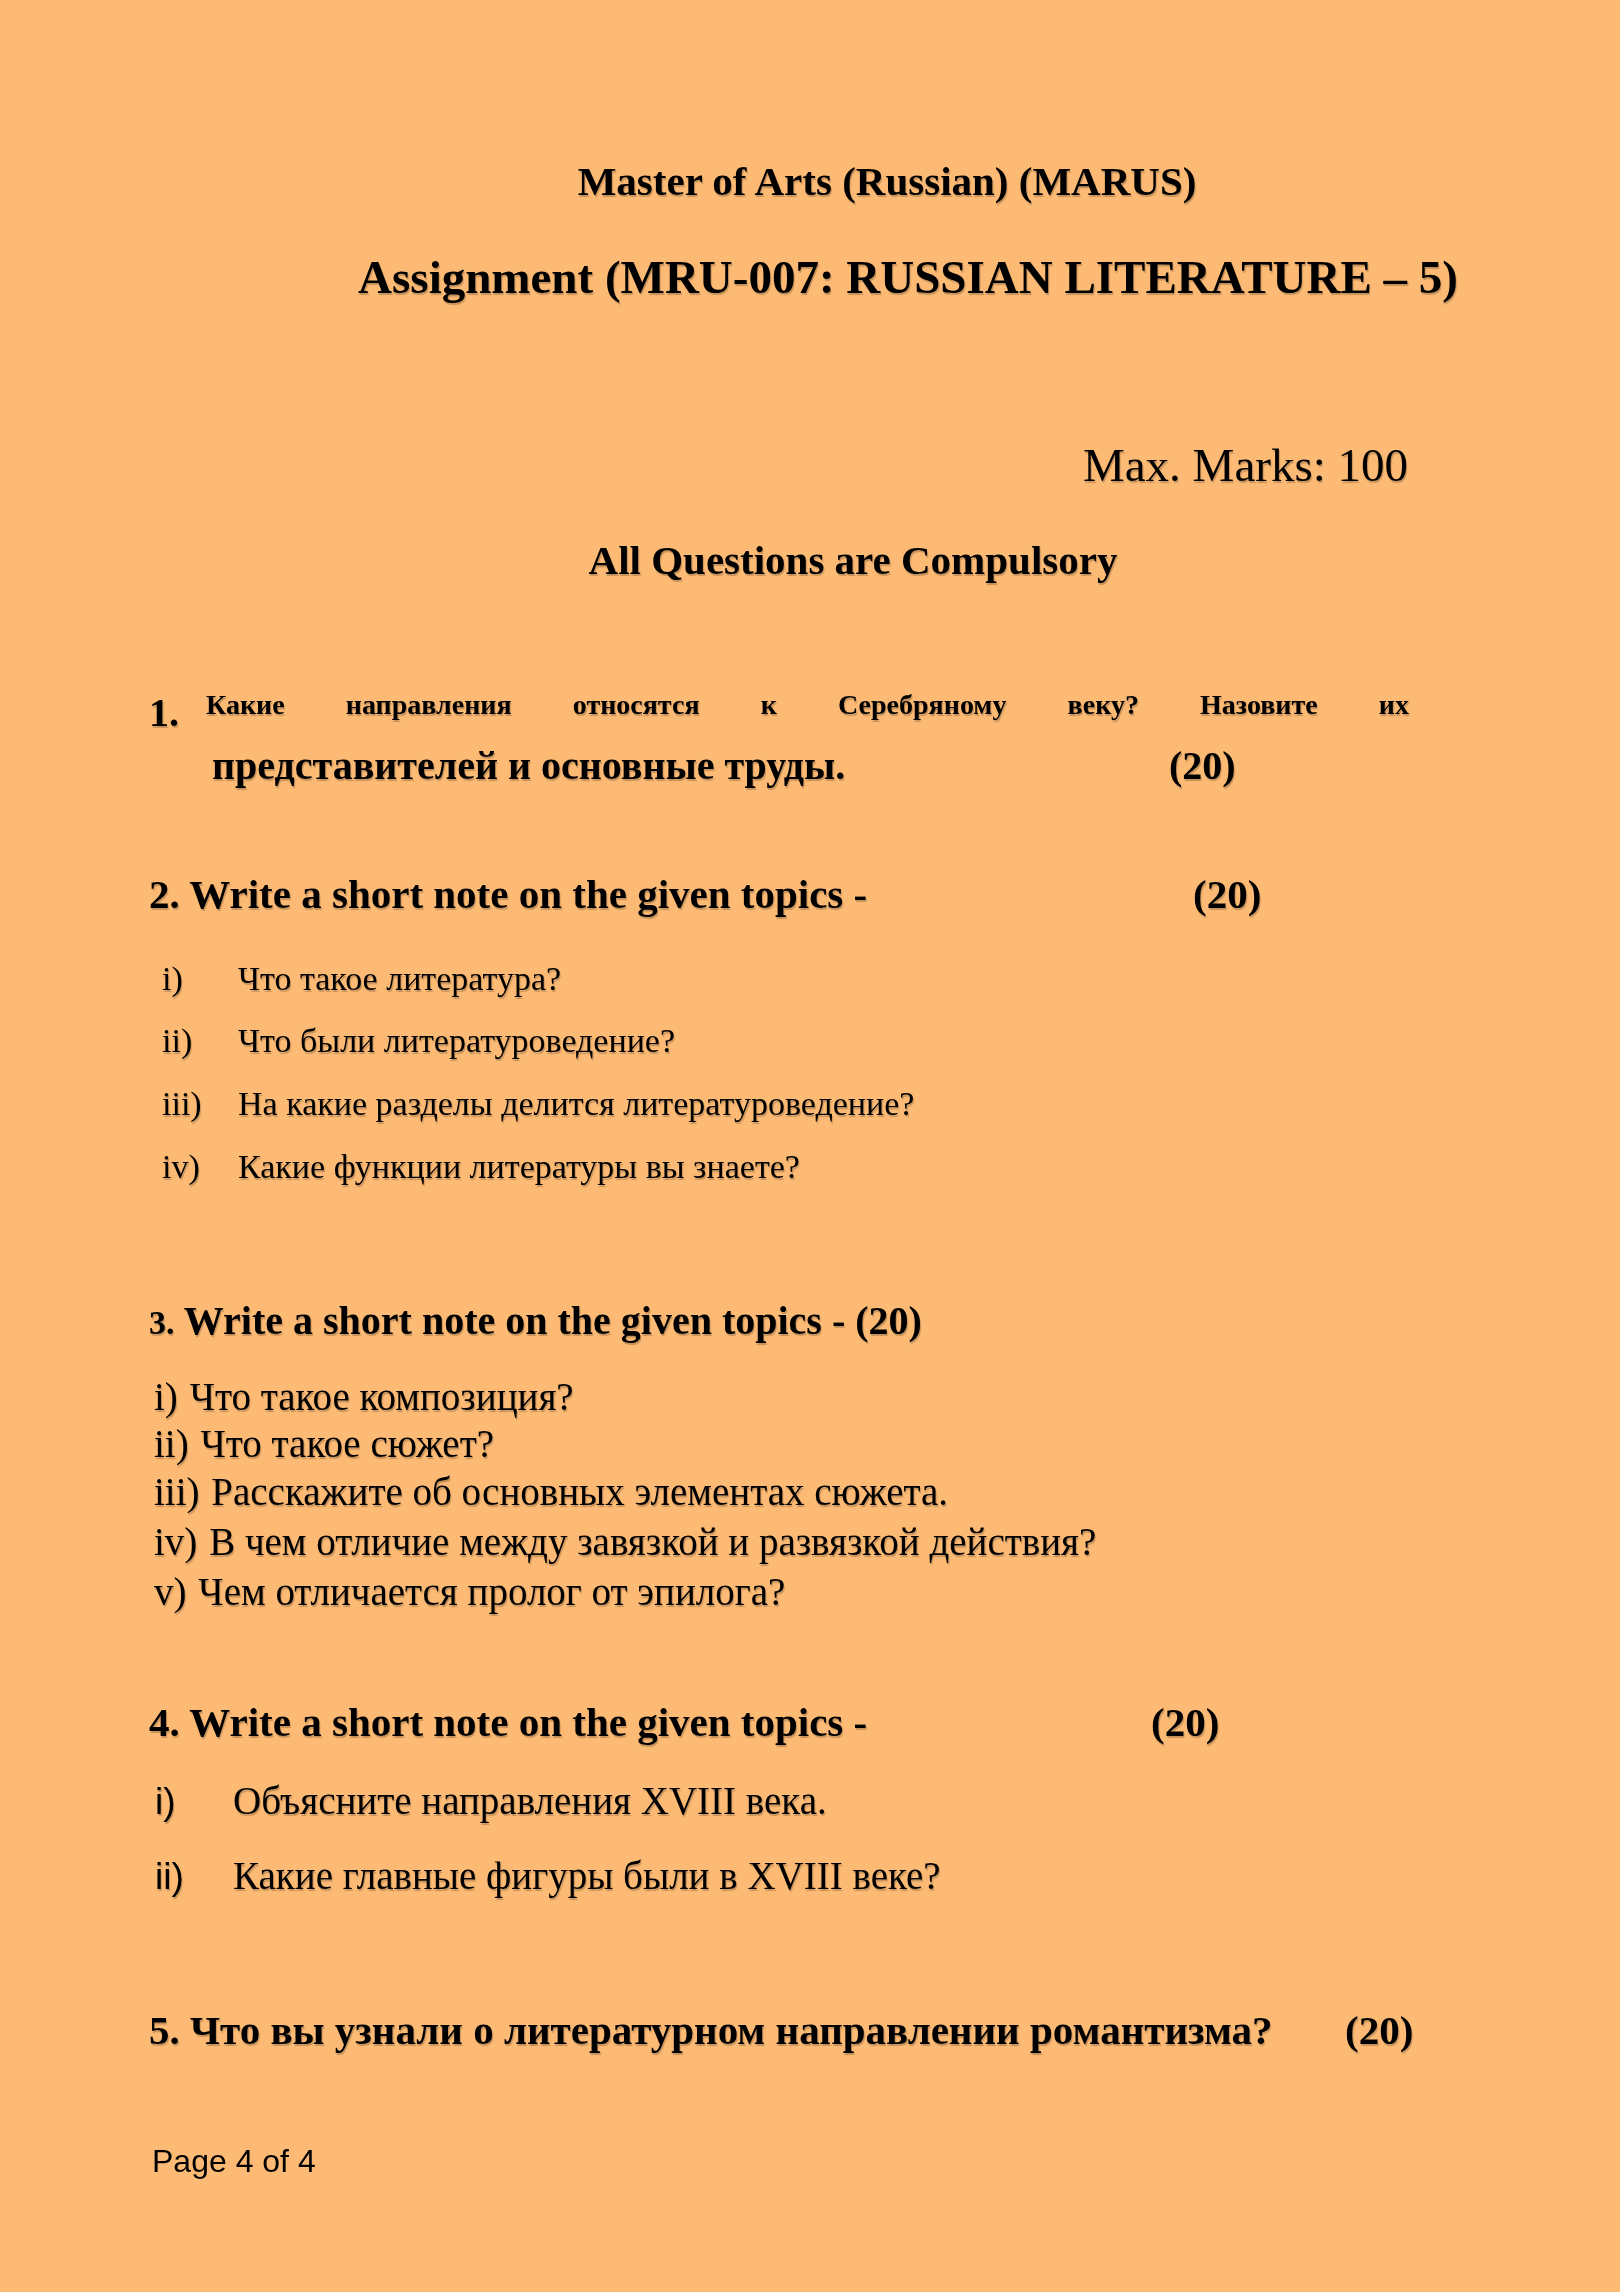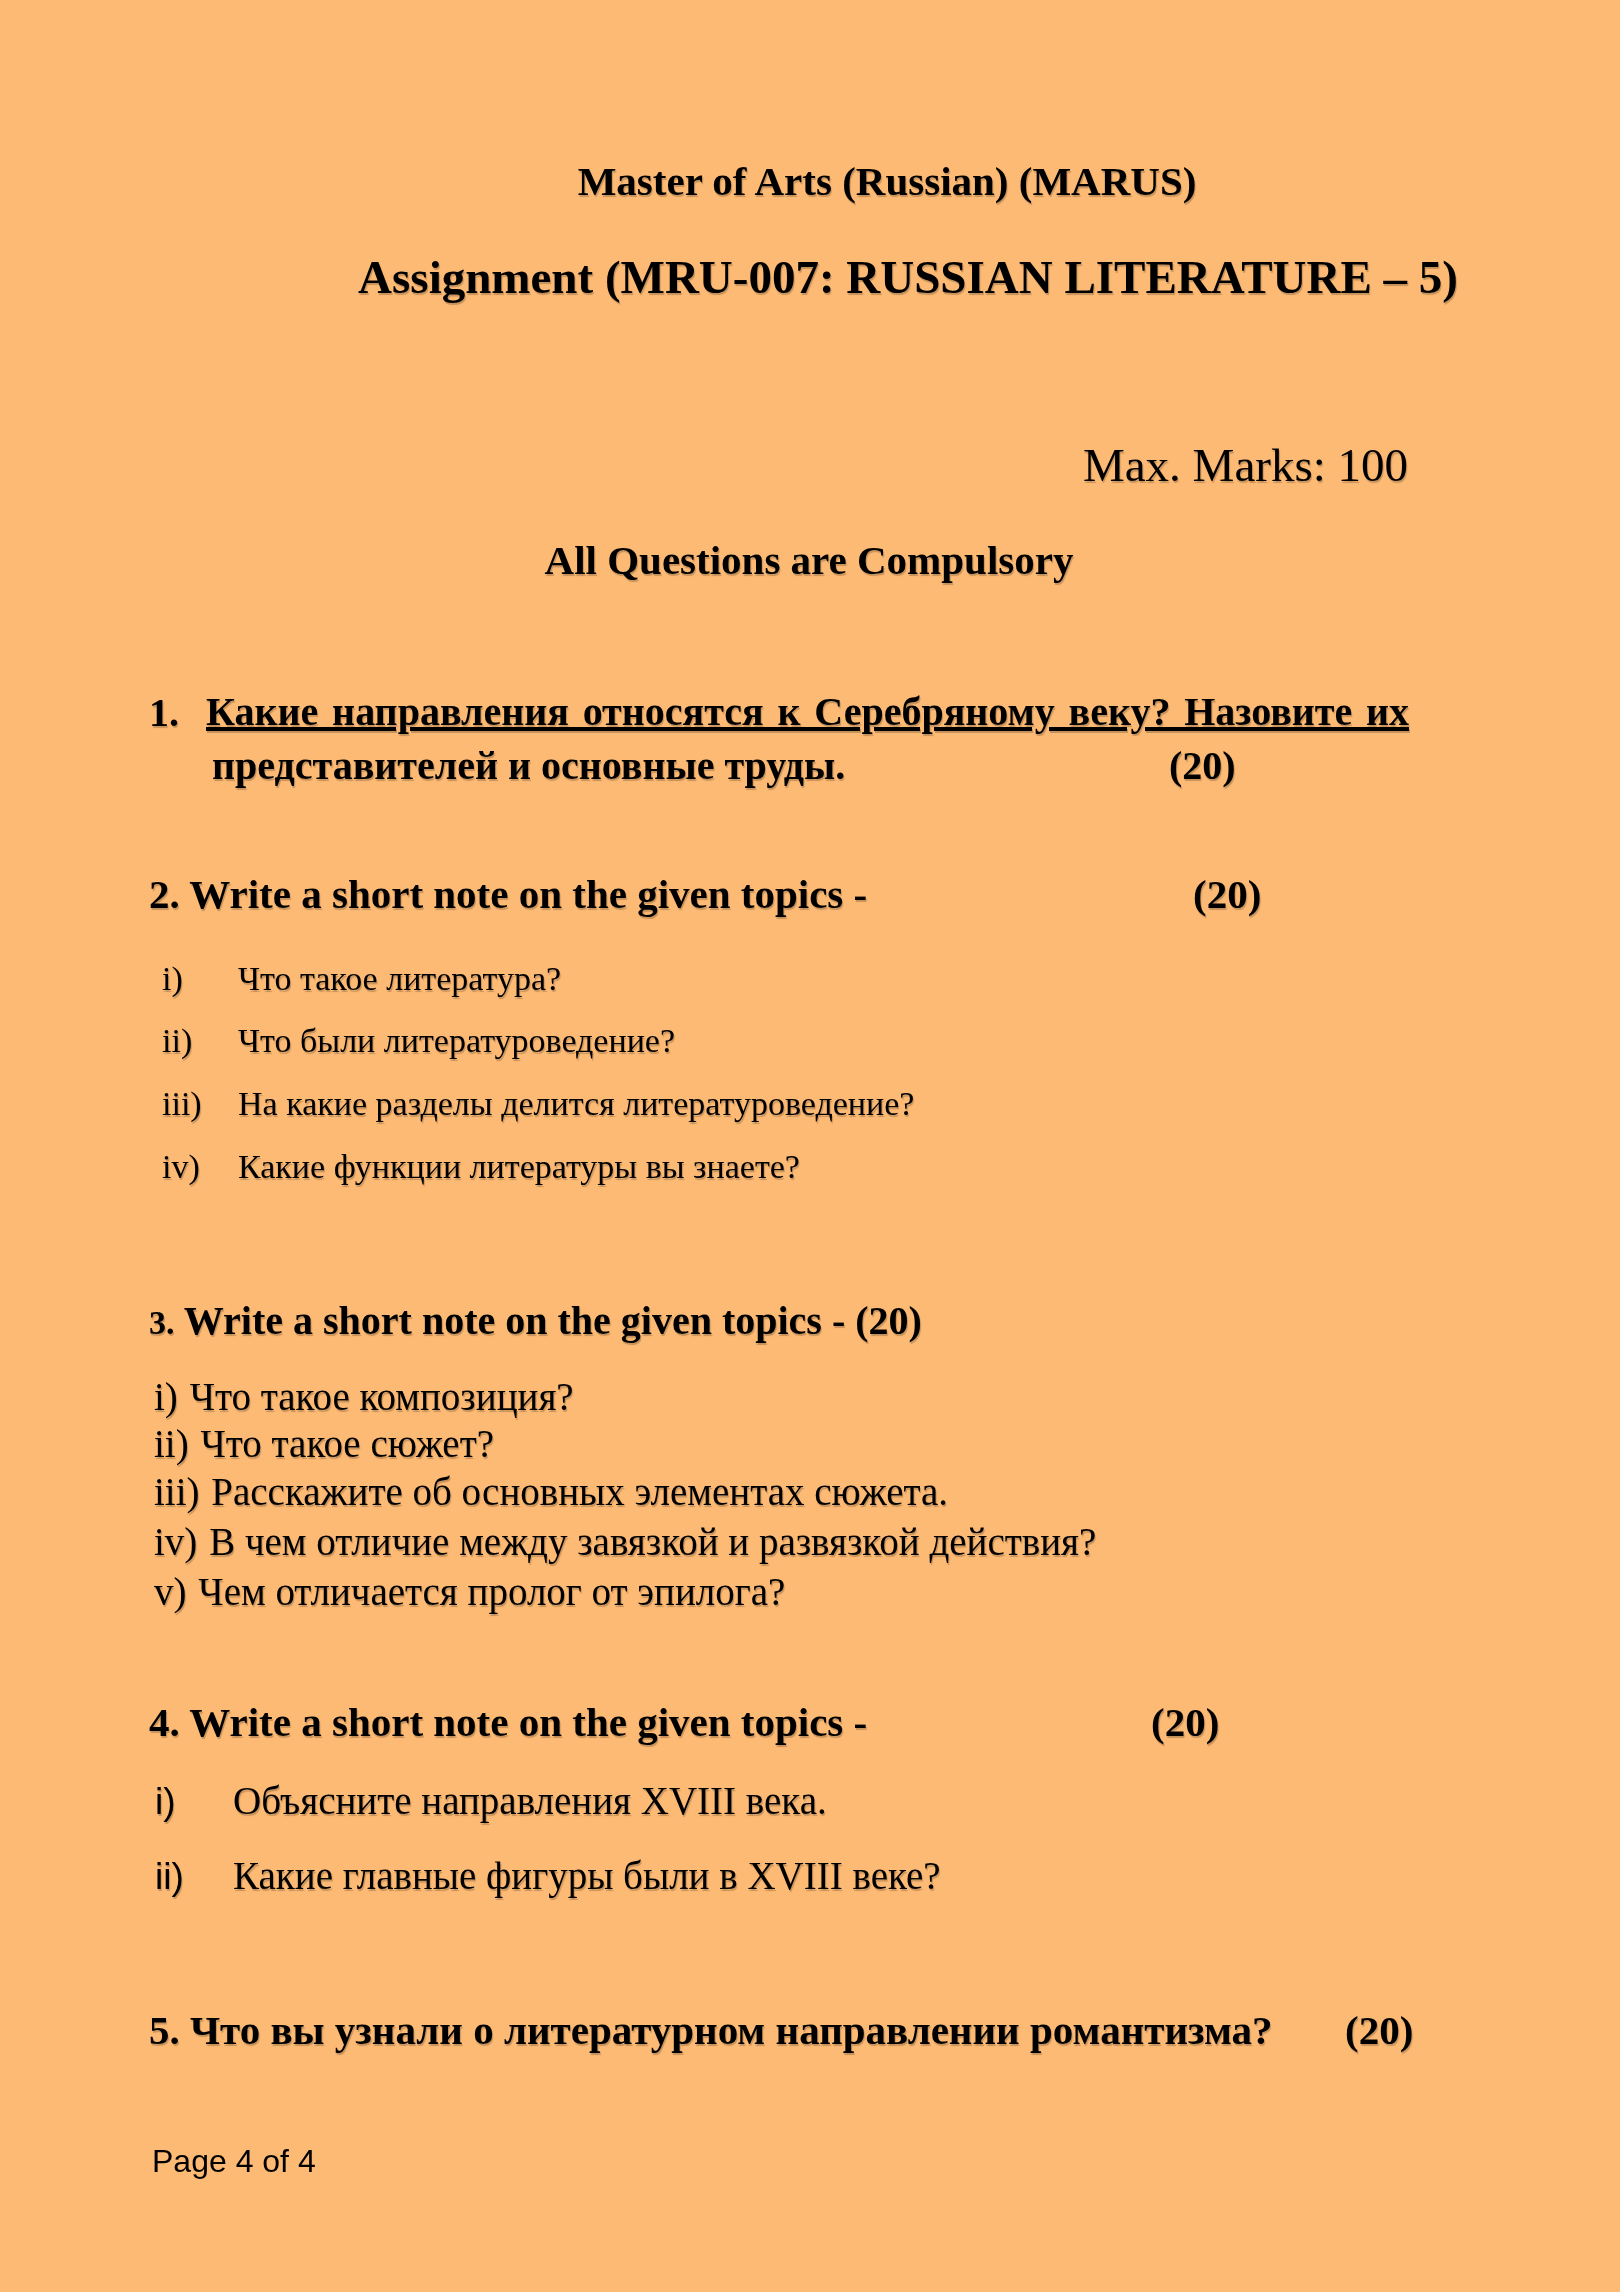--- a/index.html
+++ b/index.html
@@ -19,28 +19,28 @@
   .abs { position: absolute; }
   .centered { transform: translateX(-50%); white-space: nowrap; }
   .bold { font-weight: bold; }
   .sans  { font-family: "Liberation Sans", "DejaVu Sans", sans-serif; }
   .sh { text-shadow: 1px 2px 1px rgba(0,0,0,0.22); }
 
   
   #program-title   { top: 157px; left: 887px; font-size: 41px; }
   #assignment-title{ top: 250px; left: 908px; font-size: 47px; }
   #max-marks       { top: 438px; right: 212px; font-size: 47px; white-space: nowrap; }
-  #compulsory-note { top: 536px; left: 809px; font-size: 41px; }
+  #compulsory-note { top: 536px; left: 853px; font-size: 41px; }
 
   
   #q1-number { top: 689px; left: 149px; font-size: 40px; font-weight: bold; }
   #q1-line1  {
     top: 689px; left: 206px; width: 1203px;
-    font-size: 40px; font-weight: bold; line-height: 1.15;
-    text-align: justify; text-align-last: justify; text-decoration: underline;
+    font-size: 28px; font-weight: bold; line-height: 1.15;
+    text-align: justify; text-align-last: justify;
   }
   #q1-line2  { top: 742px; left: 212px; width: 1197px; font-size: 40px; font-weight: bold; white-space: nowrap; }
   #q1-marks  { position: absolute; left: 957px; top: 0; }
 
   
   #q2-heading { top: 870px; left: 149px; width: 1259px; font-size: 41px; font-weight: bold; white-space: nowrap; }
   #q2-marks   { position: absolute; left: 1044px; top: 0; }
   .q2-item    { left: 162px; font-size: 34px; white-space: nowrap; }
   .q2-item .marker { display: inline-block; width: 76px; }
   #q2-item-0 { top: 960px; }

